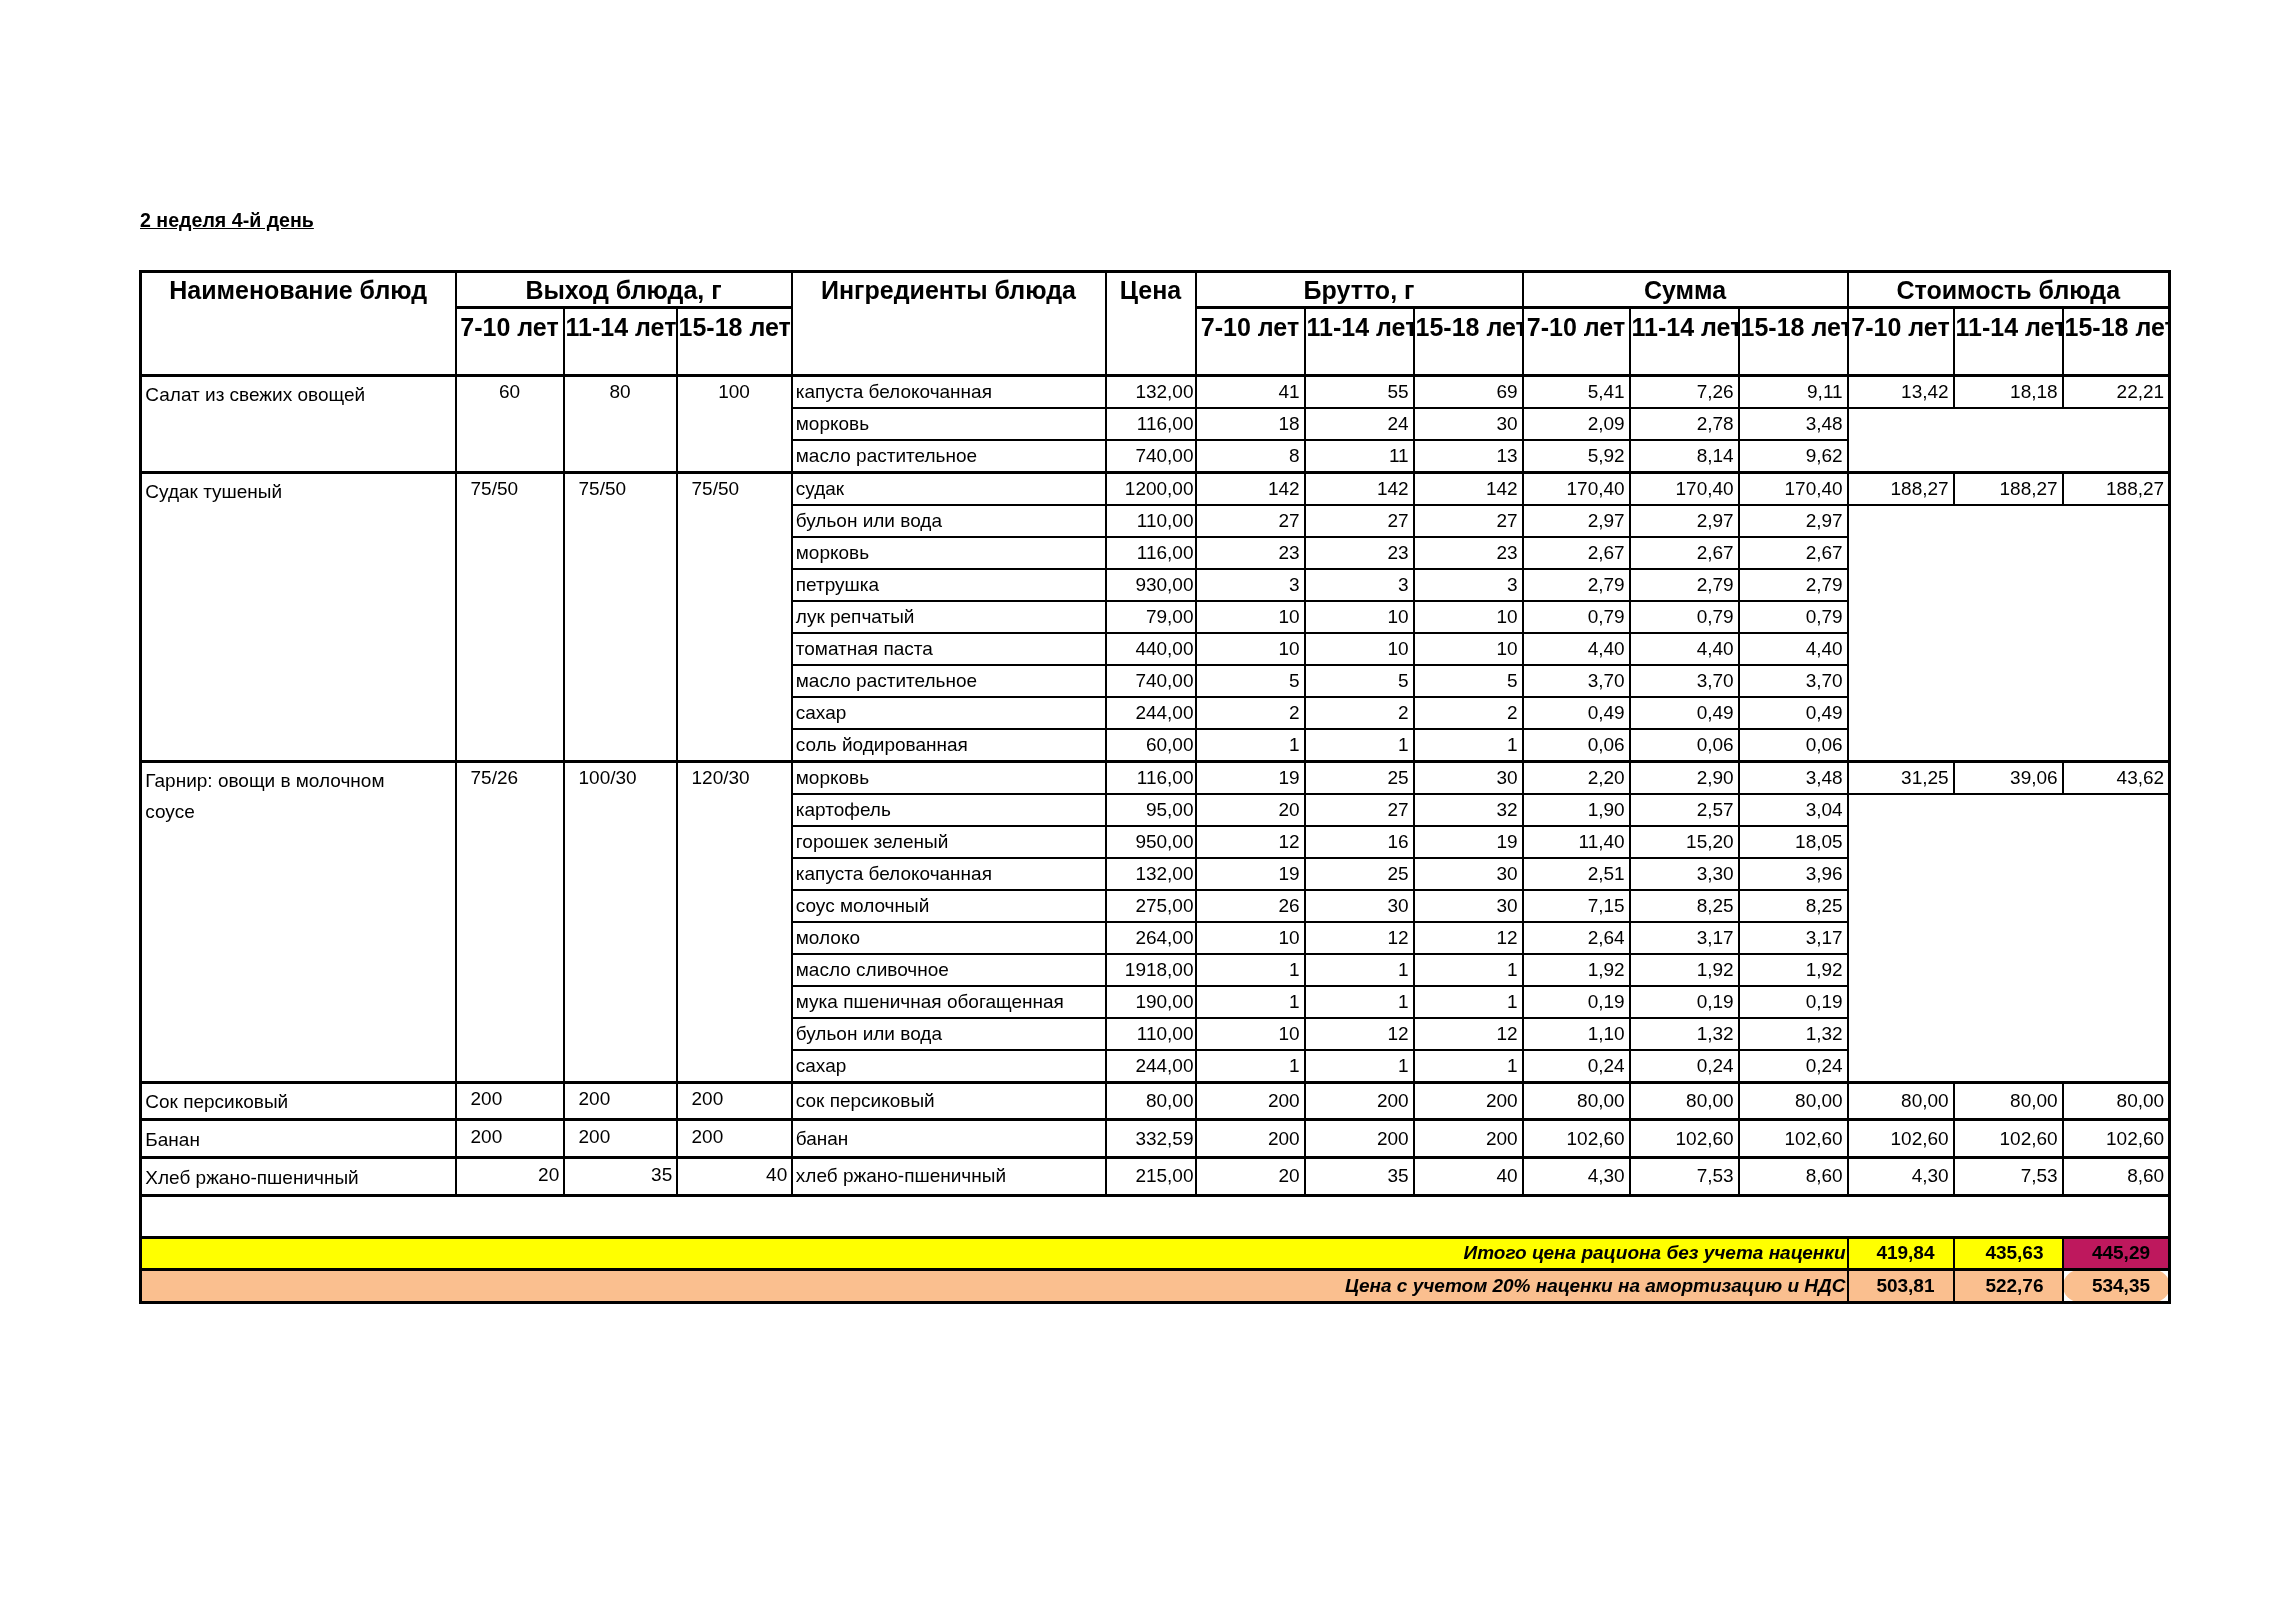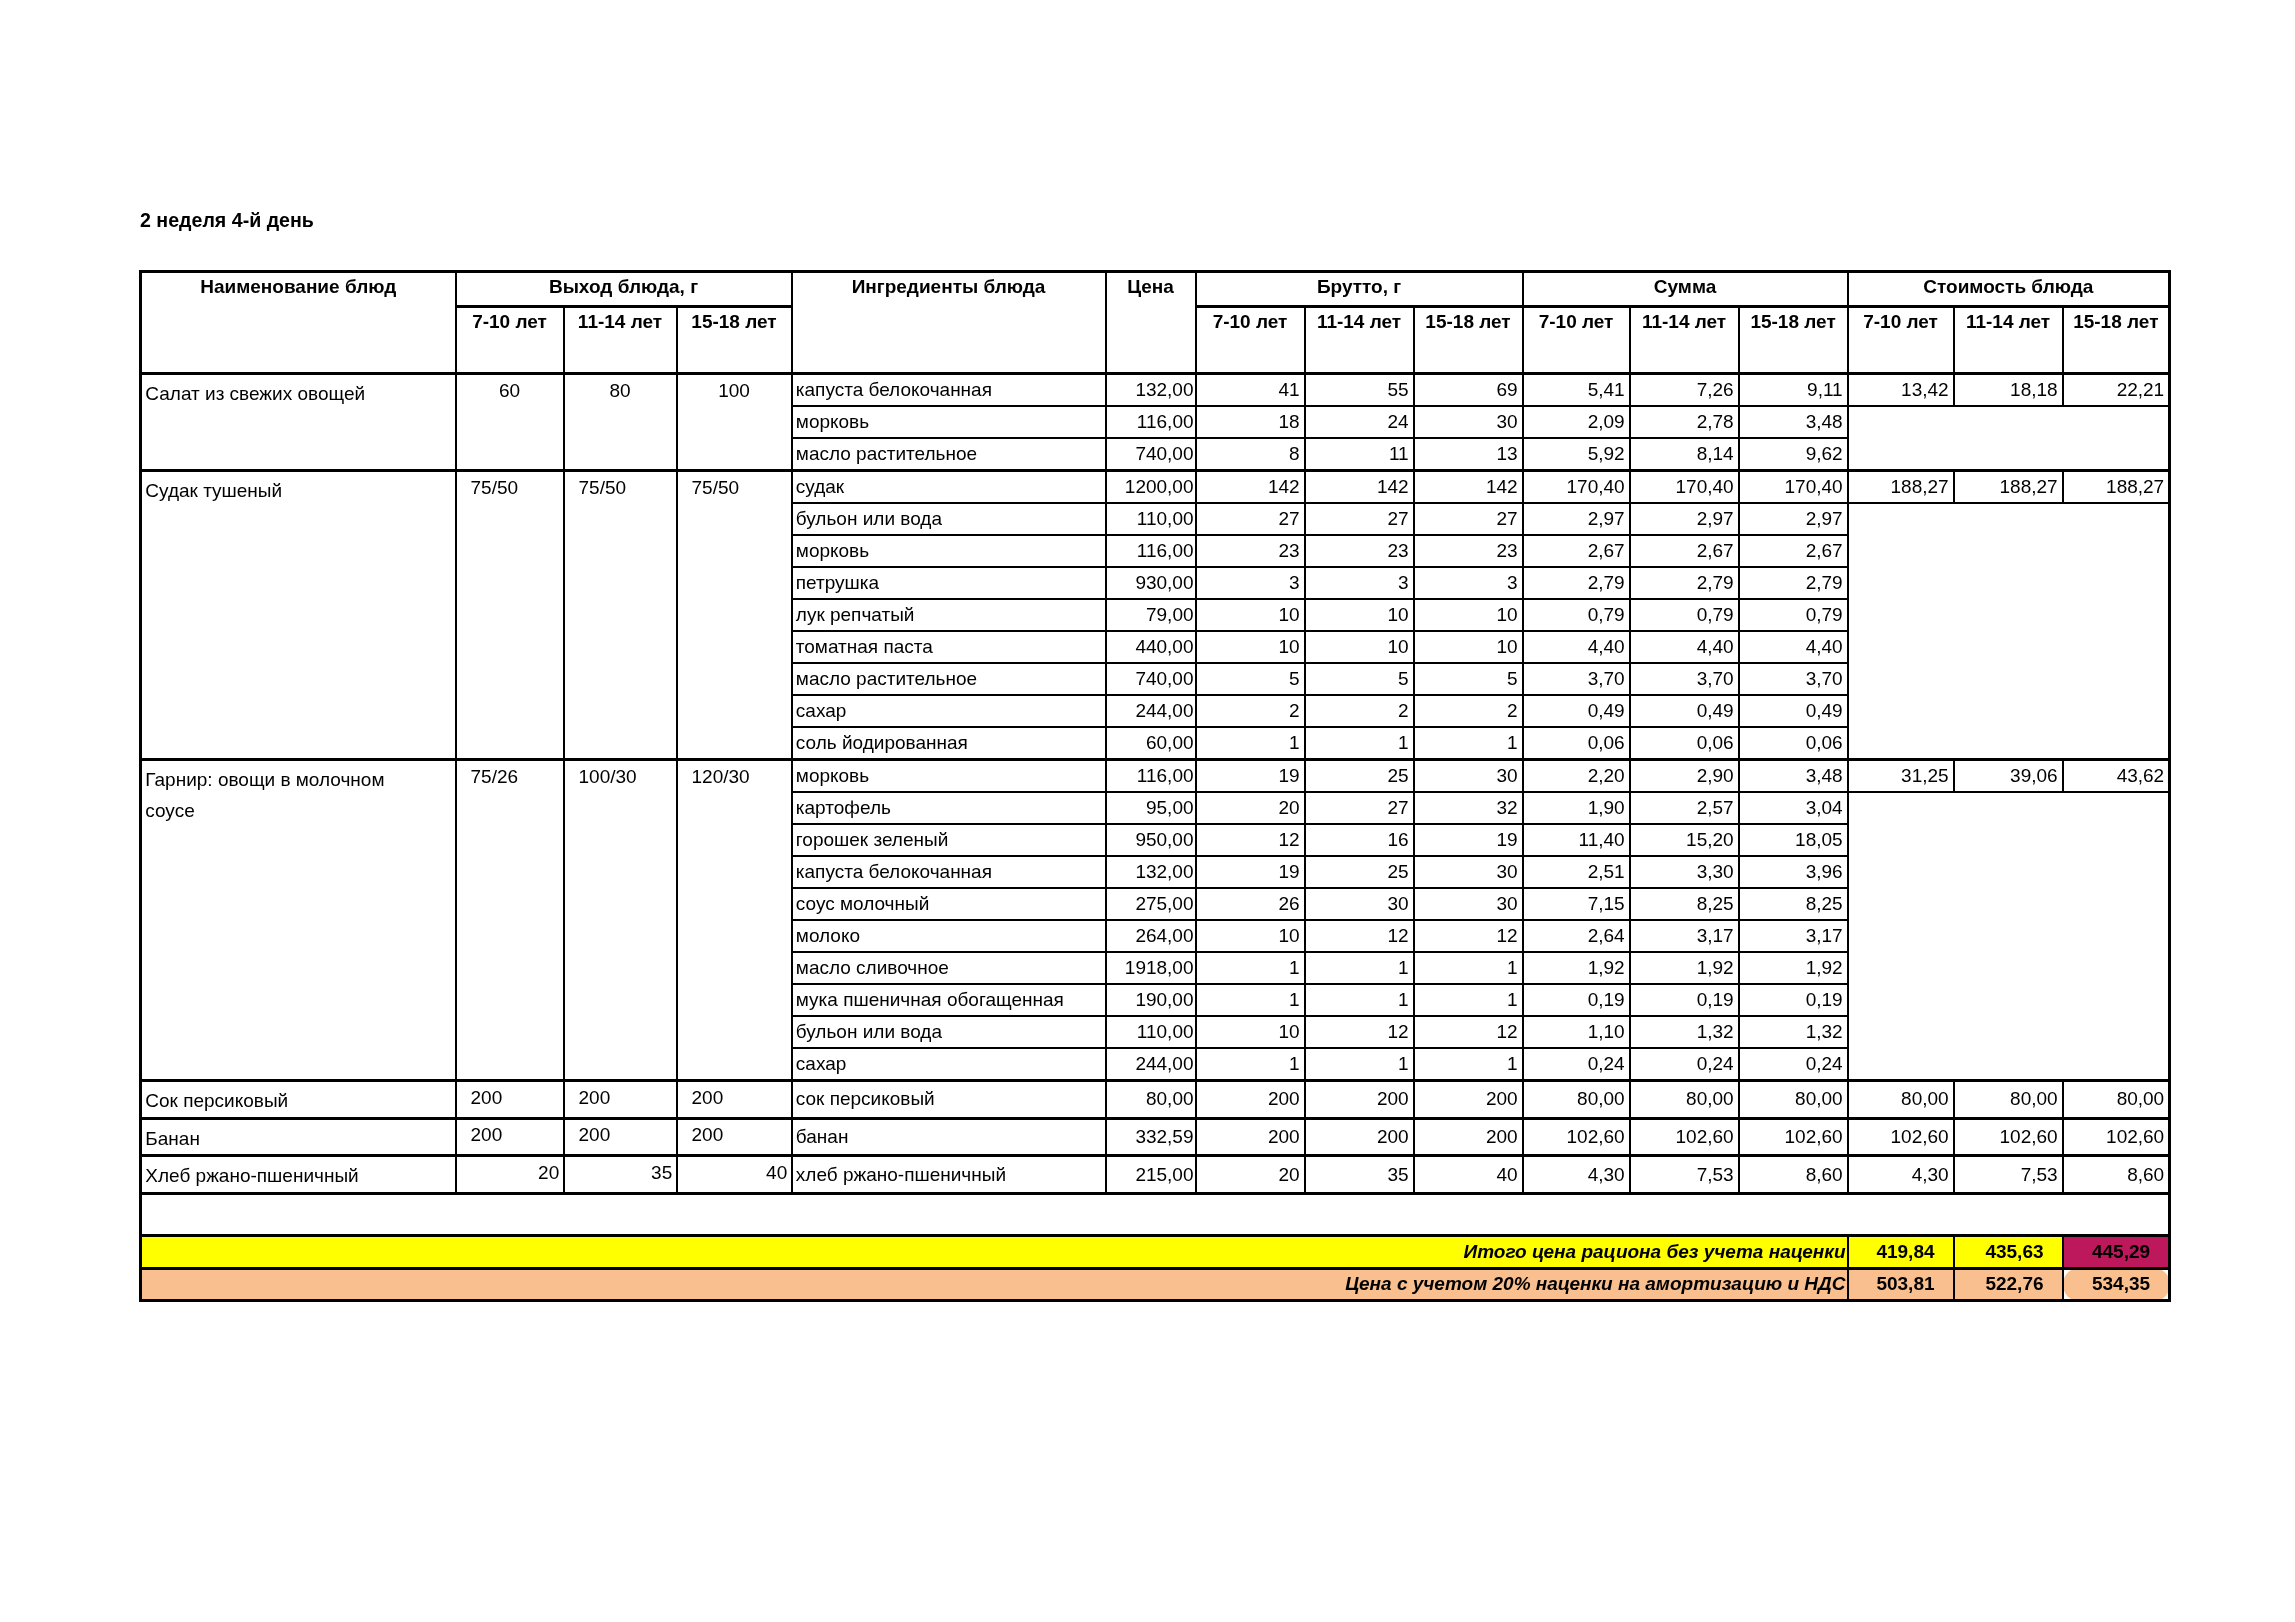--- a/index.html
+++ b/index.html
@@ -1,24 +1,24 @@
 <!DOCTYPE html>
 <html style="font-size:10.5px"><head>
 <meta charset="utf-8">
 <style>
   html,body{margin:0;padding:0;background:#ffffff;}
   .page{position:relative;width:2295px;height:1623px;background:#ffffff;
         font-family:"Liberation Sans",sans-serif;color:#000;overflow:hidden;}
-  .doc-title{position:absolute;left:140px;top:209px;font-size:19.6px;font-weight:bold;}
+  .doc-title{position:absolute;left:140px;top:209px;font-size:19.6px;font-weight:bold;text-decoration:underline;}
   table.menu{position:absolute;left:139px;top:270px;width:2029px;
              border-collapse:collapse;table-layout:fixed;font-size:19px;
              border:3.9px solid #000;}
   td,th{border:2px solid #000;overflow:hidden;white-space:nowrap;}
   thead th{border-bottom-width:3.9px;font-weight:bold;vertical-align:top;
-           padding-top:3.3px;text-align:center;font-size:19px;}
+           padding-top:3.3px;text-align:center;font-size:25px;}
   thead tr.r1 th{height:27.5px;}
   thead tr.r2 th{height:60px;}
   tbody td{height:28px;border-top-width:2.6px;vertical-align:middle;font-size:19px;}
   .group-start{border-top-width:3.9px;}
   .dish{vertical-align:top;text-align:left;padding:3.9px 36px 0 3.3px;
         line-height:1.62;white-space:normal;}
   .yield{vertical-align:top;padding-top:4.6px;}
   .ya-center{text-align:center;}
   .ya-left{text-align:left;padding-left:14px;}
   .ya-right{text-align:right;padding-right:3.3px;}

